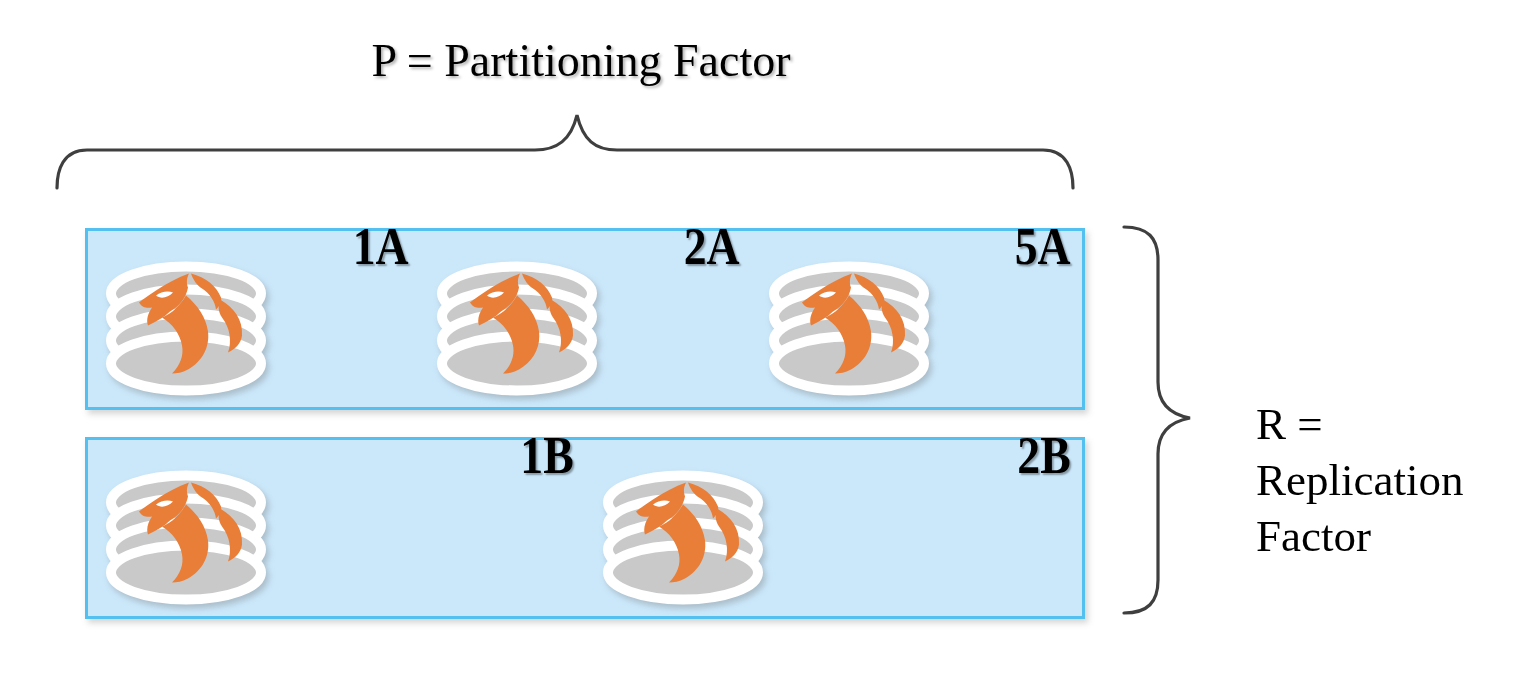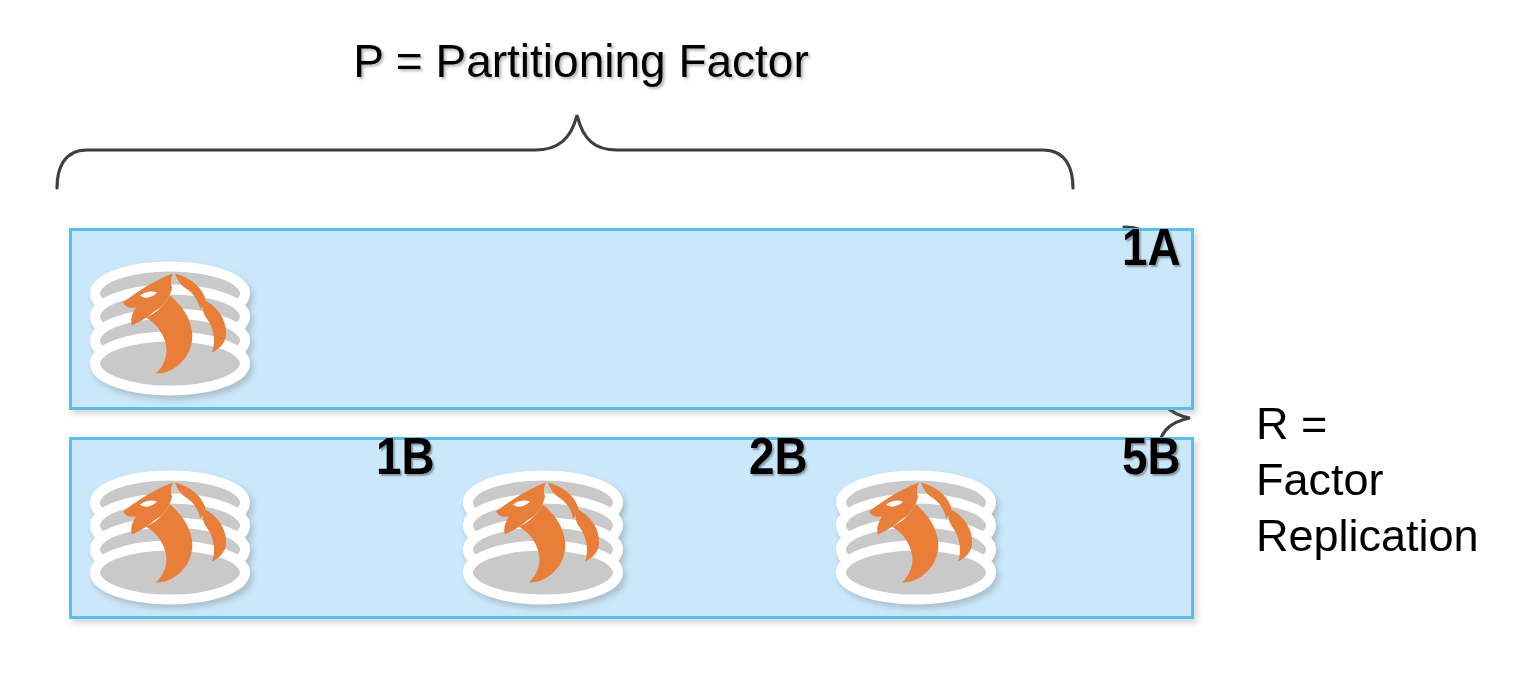--- a/index.html
+++ b/index.html
@@ -1,28 +1,28 @@
 <!DOCTYPE html>
 <html style="--box-fill: #cbe8fb; --box-border: #54c0f0; --disk-gray: #c9c9c9; --orange: #e87e38; --x-yellow: #f2ee58; --brace-color: #3f3f3f;"><head>
 <meta charset="utf-8">
 <style>
   html,body{margin:0;padding:0;background:#fff;}
   #canvas{
     position:relative;width:1538px;height:674px;overflow:hidden;background:#fff;
-    font-family:Liberation Sans, sans-serif;
+    font-family:Liberation Serif, serif;
   }
   .page-title{
     position:absolute;left:281px;top:34px;width:600px;text-align:center;
     font-size:46px;color:#000;white-space:nowrap;
     text-shadow:2px 2px 3px rgba(0,0,0,0.30);
   }
   .brace-svg{position:absolute;overflow:visible;}
   .brace-path{fill:none;stroke:var(--brace-color,#3f3f3f);stroke-width:3.2;stroke-linecap:round;}
   .db-row{
-    position:absolute;left:69px;width:1125px;height:182px;box-sizing:border-box;
+    position:absolute;left:85px;width:1000px;height:182px;box-sizing:border-box;
     background:var(--box-fill,#cbe8fb);border:3px solid var(--box-border,#54c0f0);
     display:flex;box-shadow:3px 4px 6px rgba(120,120,120,0.30);
   }
   #row-a{top:228px;}
   #row-b{top:437px;}
   .db-cell{position:relative;flex:1 1 0;height:100%;}
   .db-icon{
     position:absolute;left:10px;top:24px;width:176px;height:146px;
     filter:drop-shadow(3px 4px 3px rgba(110,110,110,0.35));
   }
@@ -80,44 +80,51 @@
   </svg>
 
   <div id="row-a" class="db-row">
       <div class="db-cell">
     <svg class="db-icon" viewBox="0 0 176 145">
       <use href="#db-icon"></use>
     </svg>
     <span class="node-label">1A</span>
 
   </div>
+      <div class="db-cell">
+    <svg class="db-icon" viewBox="0 0 176 145">
+      <use href="#db-icon"></use>
+    </svg>
+    <span class="node-label">2A</span>
+
+  </div>
+      <div class="db-cell">
+    <svg class="db-icon" viewBox="0 0 176 145">
+      <use href="#db-icon"></use>
+    </svg>
+    <span class="node-label">5A</span>
+
+  </div>
     </div>
   <div id="row-b" class="db-row">
       <div class="db-cell">
     <svg class="db-icon" viewBox="0 0 176 145">
       <use href="#db-icon"></use>
     </svg>
     <span class="node-label">1B</span>
 
   </div>
       <div class="db-cell">
     <svg class="db-icon" viewBox="0 0 176 145">
       <use href="#db-icon"></use>
     </svg>
     <span class="node-label">2B</span>
 
   </div>
-      <div class="db-cell">
-    <svg class="db-icon" viewBox="0 0 176 145">
-      <use href="#db-icon"></use>
-    </svg>
-    <span class="node-label">5B</span>
-
-  </div>
     </div>
 
   <div class="replication-label">
     <div>R =</div>
+    <div>Replication</div>
     <div>Factor</div>
-    <div>Replication</div>
   </div>
 
 </div>
 
 </body></html>

